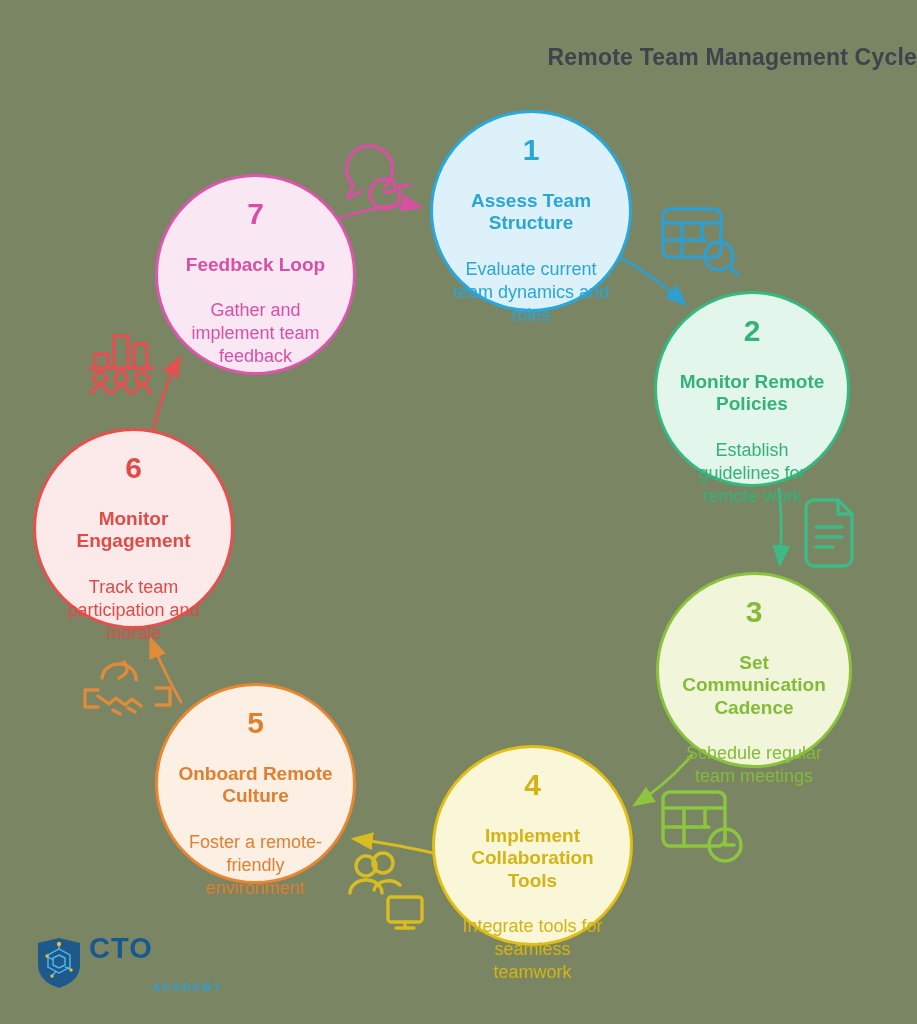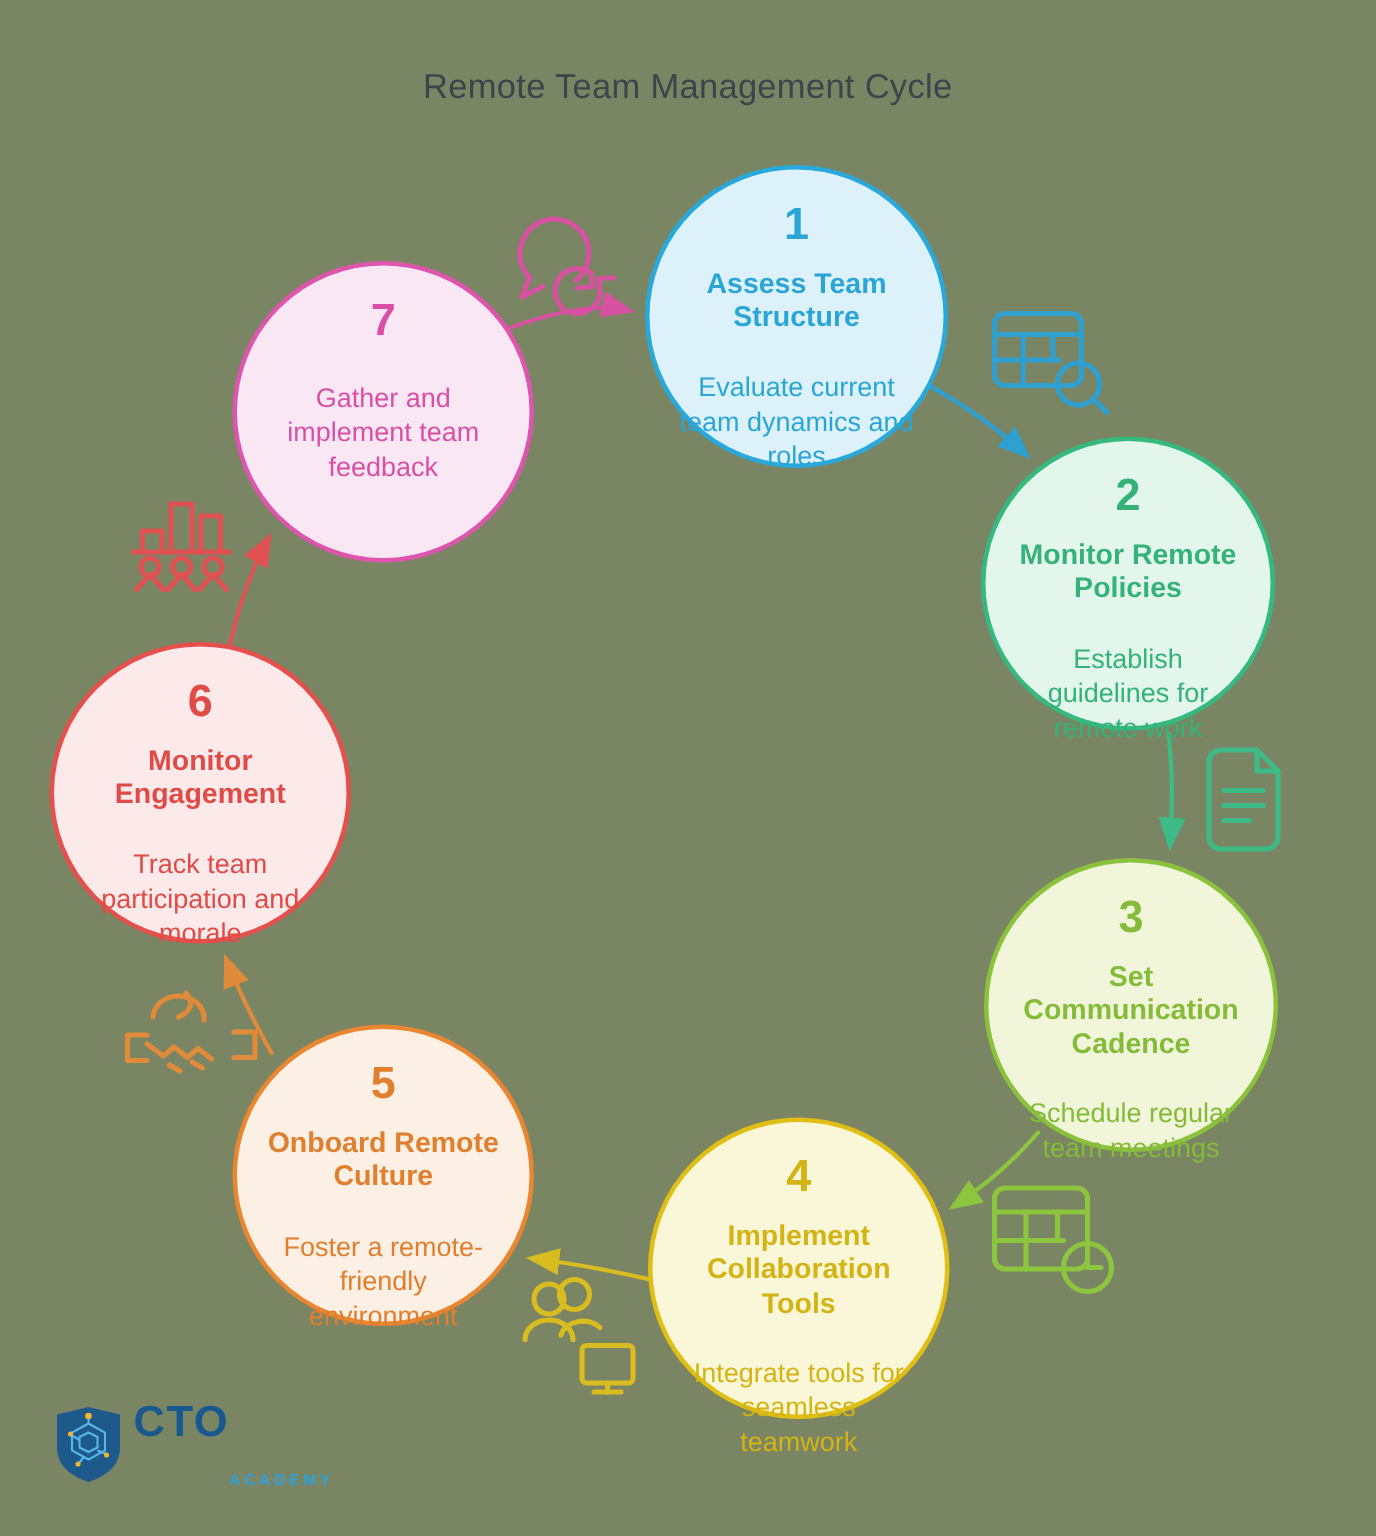--- a/index.html
+++ b/index.html
@@ -2,30 +2,30 @@
 <html><head>
 <meta charset="utf-8">
 <style>
   html,body{margin:0;padding:0;}
   body{
     width:917px;height:1024px;position:relative;overflow:hidden;
     font-family:"Liberation Sans", sans-serif;
   }
   .canvas{position:absolute;inset:0;}
   .page-title{
-    position:absolute;top:44px;left:0;width:100%;text-align:center;
-    font-size:23px;font-weight:normal;letter-spacing:.2px;margin:0;
+    position:absolute;top:44px;left:0;width:100%;text-align:right;
+    font-size:23px;font-weight:bold;letter-spacing:.2px;margin:0;
   }
   .overlay{position:absolute;inset:0;pointer-events:none;}
   .node{
     position:absolute;border-radius:50%;border:3px solid;box-sizing:border-box;
     display:flex;flex-direction:column;align-items:center;text-align:center;
   }
   .node .num{font-size:30px;font-weight:bold;margin-top:20px;}
-  .node .ttl{font-size:19px;font-weight:bold;line-height:1.18;margin-top:12px;padding:0 20px;}
+  .node .ttl{font-size:19px;font-weight:bold;line-height:1.18;margin-top:23px;padding:0 20px;}
   .node .dsc{font-size:18px;line-height:1.28;margin-top:23px;padding:0 18px;}
   .n1{left:430px;top:110px;width:202px;height:202px;}
   .n2{left:654px;top:291px;width:196px;height:196px;}
   .n3{left:656px;top:572px;width:196px;height:196px;}
   .n4{left:432px;top:745px;width:201px;height:201px;}
   .n5{left:155px;top:683px;width:201px;height:201px;}
   .n6{left:33px;top:428px;width:201px;height:201px;}
   .n7{left:155px;top:174px;width:201px;height:201px;}
   .icon{position:absolute;}
   .icon svg{display:block;fill:none;stroke:currentColor;stroke-width:3.4;stroke-linecap:round;stroke-linejoin:round;}
@@ -189,20 +189,21 @@
     <div class="ttl">Onboard Remote Culture</div>
     <div class="dsc">Foster a remote-friendly environment</div>
   </div>
   <div class="node n6" style="border-color: rgb(230, 80, 76); background: rgb(252, 234, 234); color: rgb(224, 74, 71);">
     <div class="num">6</div>
     <div class="ttl">Monitor Engagement</div>
     <div class="dsc">Track team participation and morale</div>
   </div>
   <div class="node n7" style="border-color: rgb(221, 85, 173); background: rgb(249, 232, 244); color: rgb(217, 79, 166);">
     <div class="num">7</div>
+    <div class="ttl">Feedback Loop</div>
     <div class="dsc">Gather and implement team feedback</div>
   </div>
 
   <div class="logo">
     <svg width="46" height="52" viewBox="0 0 46 52">
       <path d="M23 1 L44 6 V28 c0 12 -9 19 -21 23 C11 47 2 40 2 28 V6 Z" fill="#1d5a8b" stroke="none"></path>
       <g stroke="#57b8e8" fill="none" stroke-width="1.4">
         <path d="M23 12 l11 6 v12 l-11 6 l-11 -6 V18 Z"></path>
         <path d="M23 18 l6 3 v7 l-6 3 l-6 -3 v-7 Z"></path>
         <path d="M23 8 v4 M12 20 l5 3 M34 32 l-5 -2 M17 38 l3 -4"></path>

